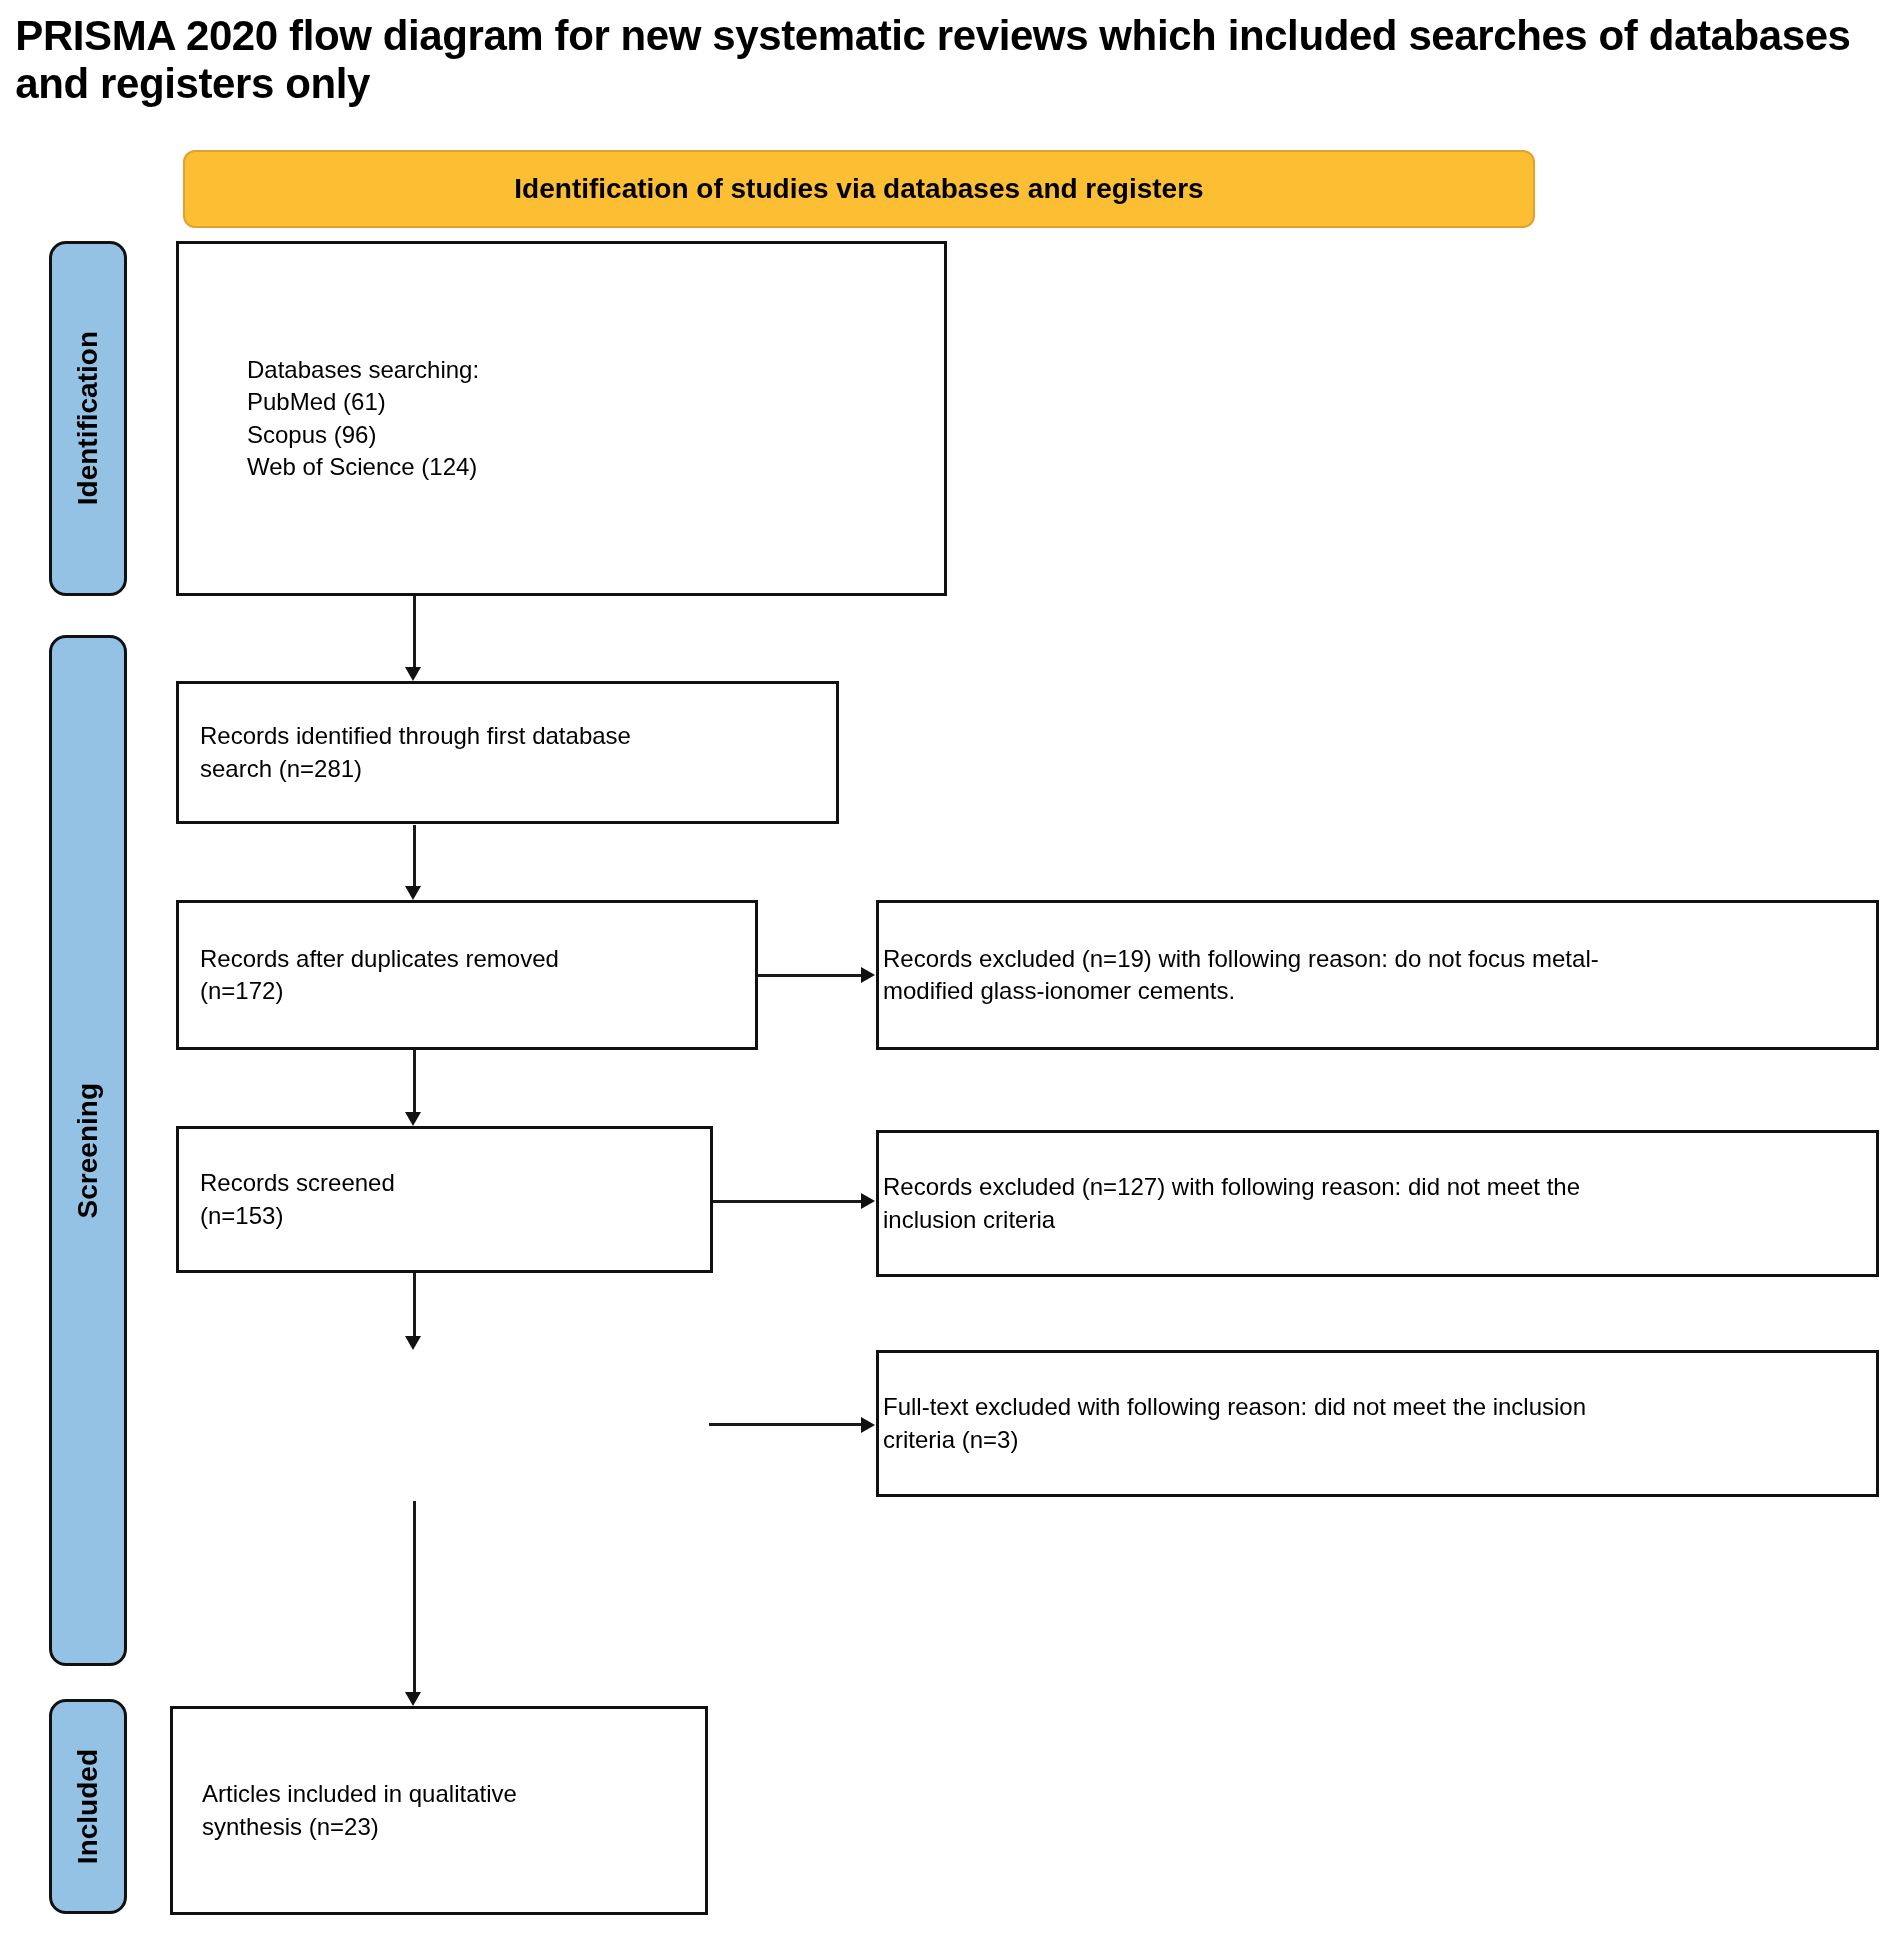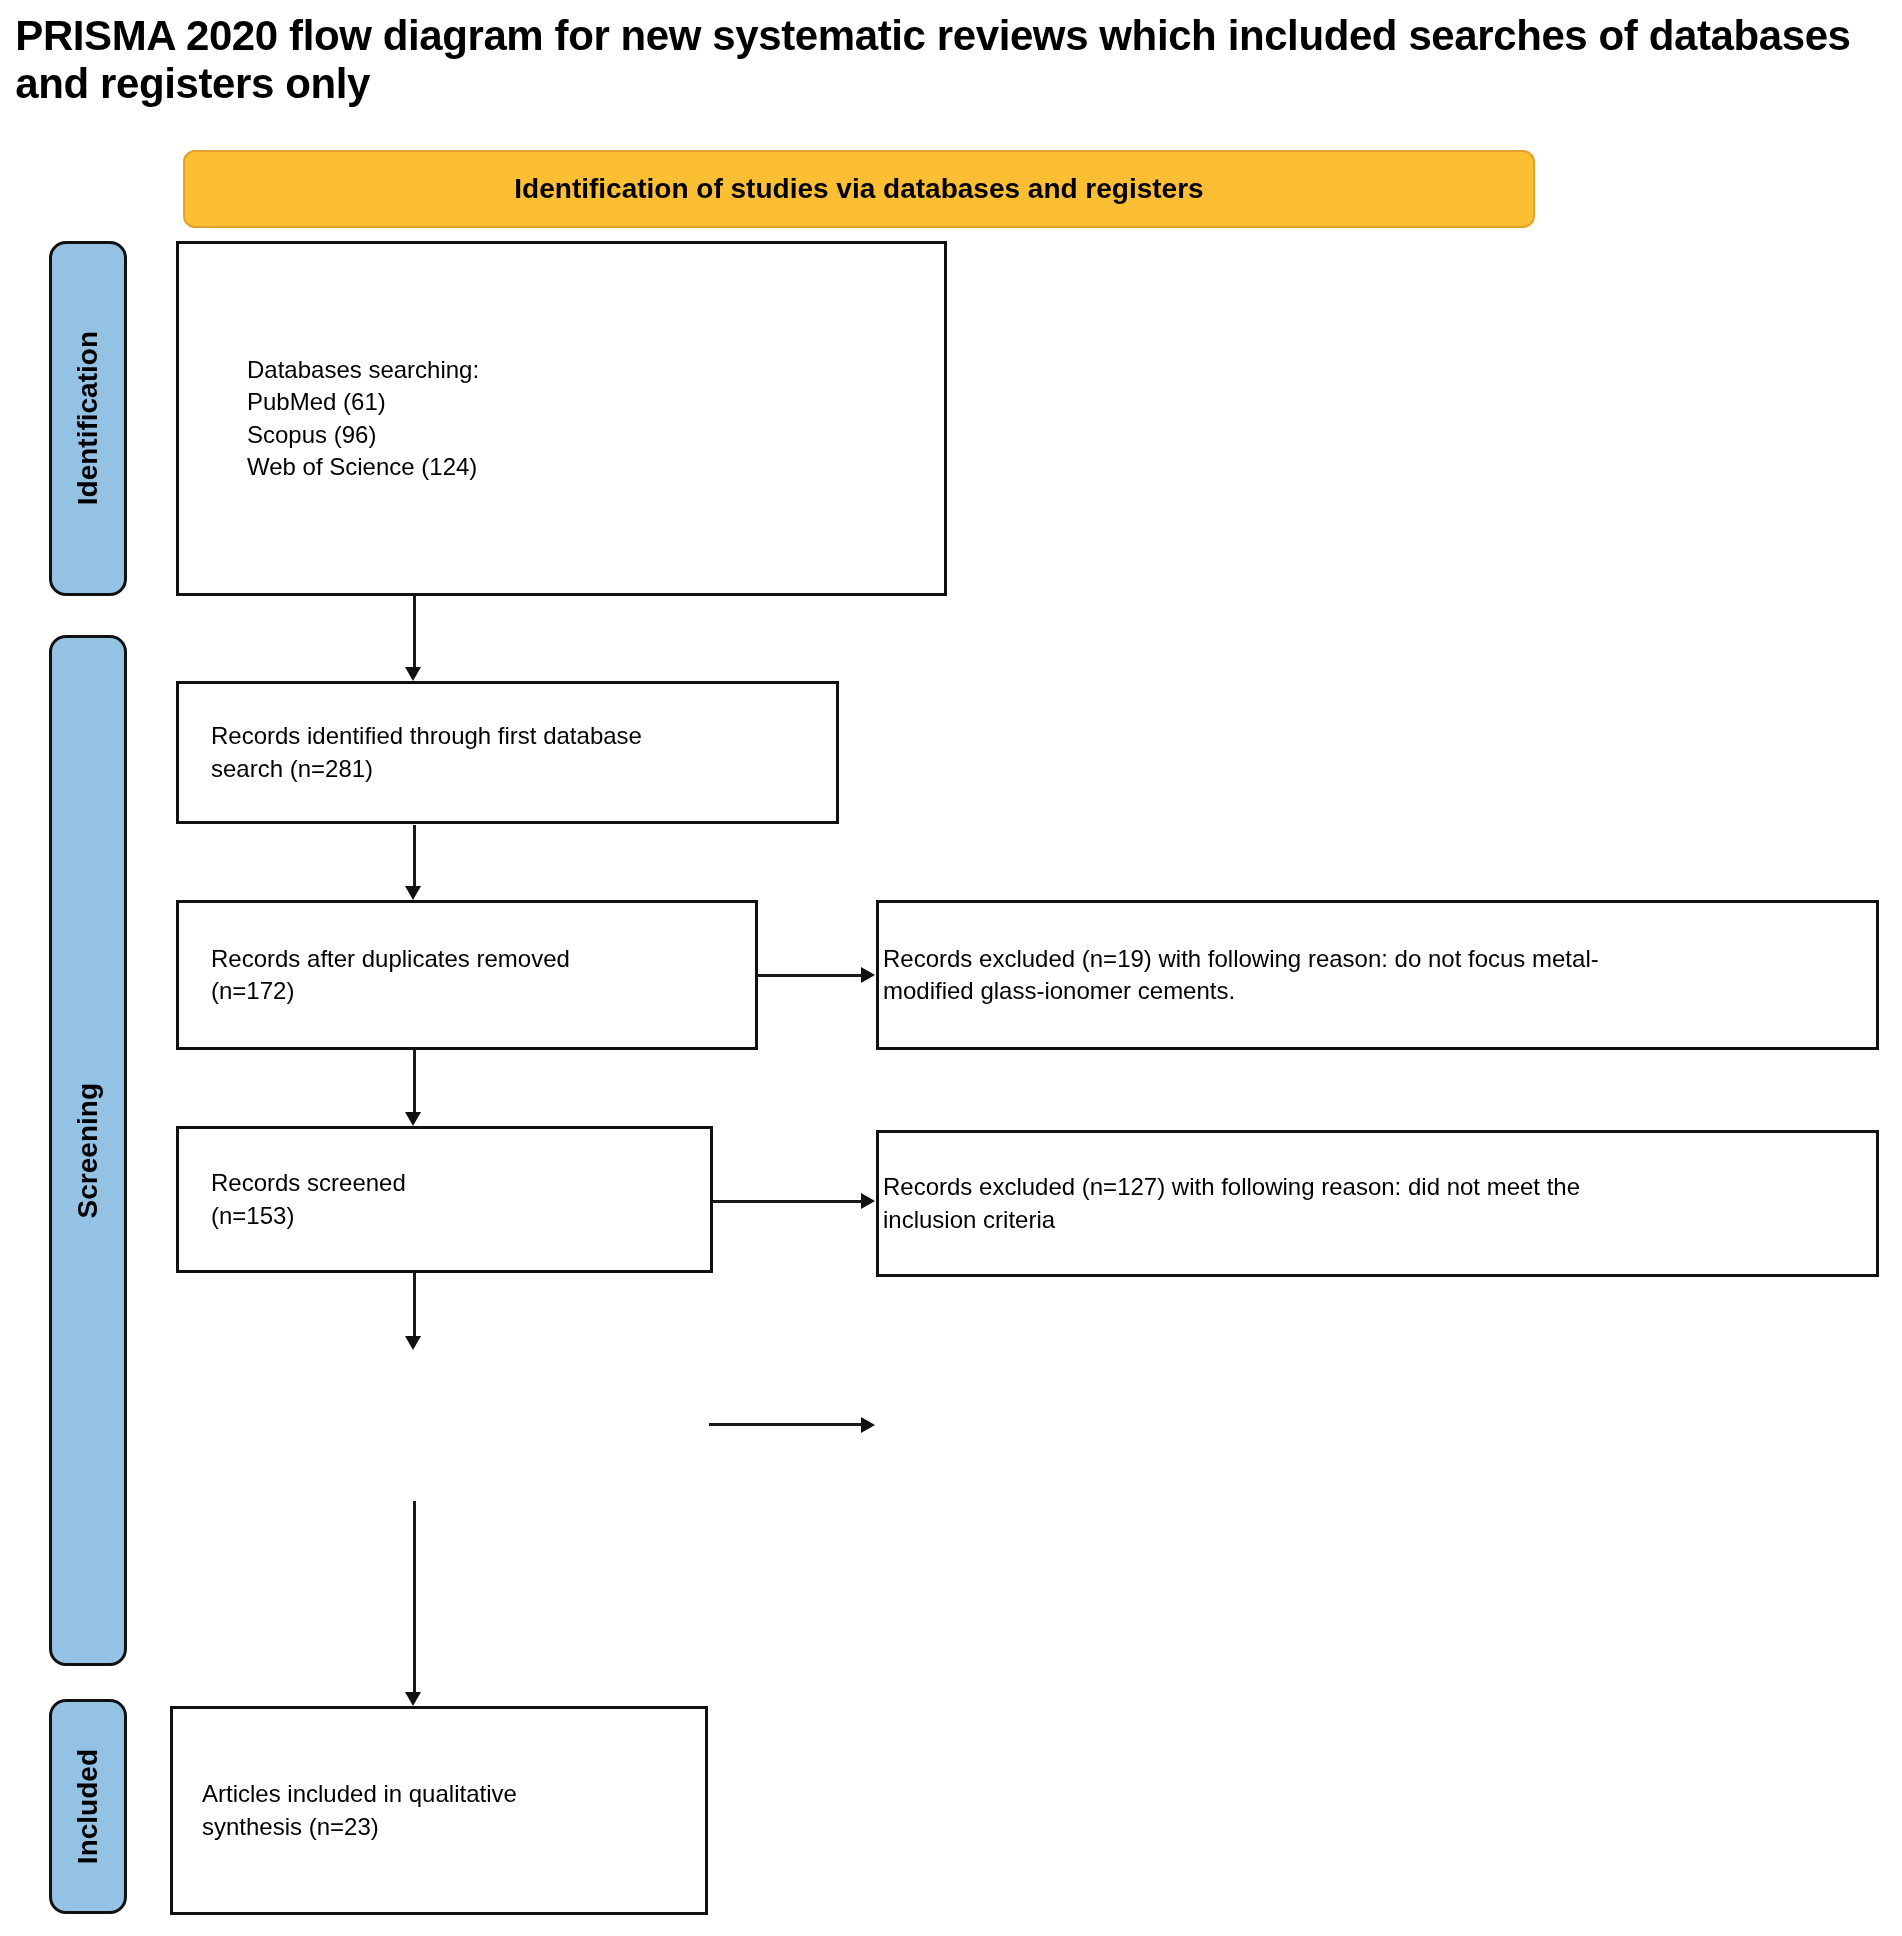--- a/index.html
+++ b/index.html
@@ -29,21 +29,21 @@
     writing-mode:vertical-rl; transform:rotate(180deg);
     font-size:28px; font-weight:700; white-space:nowrap;
   }
   .fbox {
     position:absolute; background:#fff; border:3.4px solid #111;
     display:flex; align-items:center; box-sizing:border-box;
   }
   .fbox-text {
     white-space:pre; font-size:24px; line-height:1.34;
   }
-  .pad-sm { padding-left:32px; }
+  .pad-sm { padding-left:21px; }
   .pad-lg { padding-left:68px; }
   .pad-md { padding-left:3px;margin-left:26px; }
   .pad-r  { padding-left:4px; padding-right:15.3px; }
   .vline { position:absolute; width:2.6px; background:#1a1a1a; }
   .hline { position:absolute; height:2.6px; background:#1a1a1a; }
   .head-down {
     position:absolute; width:0; height:0;
     border-left:8.5px solid transparent; border-right:8.5px solid transparent;
     border-top:14.5px solid #111;
   }
@@ -105,20 +105,24 @@
   <div class="fbox" style="left:876px; top:900px; width:1003px; height:150px;">
     <span class="fbox-text pad-r">Records excluded (n=19) with following reason: do not focus metal-
 modified glass-ionomer cements.</span>
   </div>
 
   <div class="fbox" style="left:876px; top:1130px; width:1003px; height:147px;">
     <span class="fbox-text pad-r">Records excluded (n=127) with following reason: did not meet the
 inclusion criteria</span>
   </div>
 
+  <div class="fbox" style="left:876px; top:1350px; width:1003px; height:147px;">
+    <span class="fbox-text pad-r">Full-text excluded with following reason: did not meet the inclusion
+criteria (n=3)</span>
+  </div>
 
   <div class="vline" style="left:413px; top:596px; height:72px;"></div>
   <div class="head-down" style="left:405px; top:667px;"></div>
 
   <div class="vline" style="left:413px; top:825px; height:63px;"></div>
   <div class="head-down" style="left:405px; top:886px;"></div>
 
   <div class="vline" style="left:413px; top:1050px; height:63px;"></div>
   <div class="head-down" style="left:405px; top:1112px;"></div>
 

